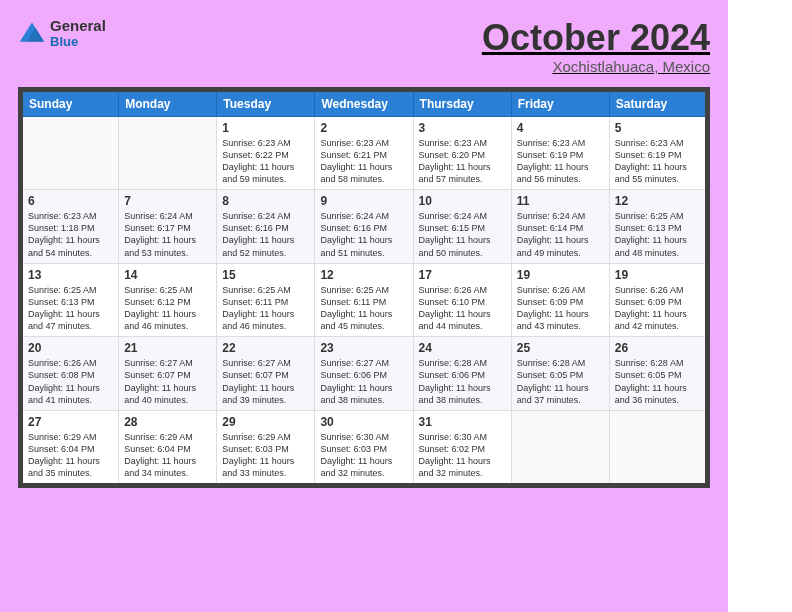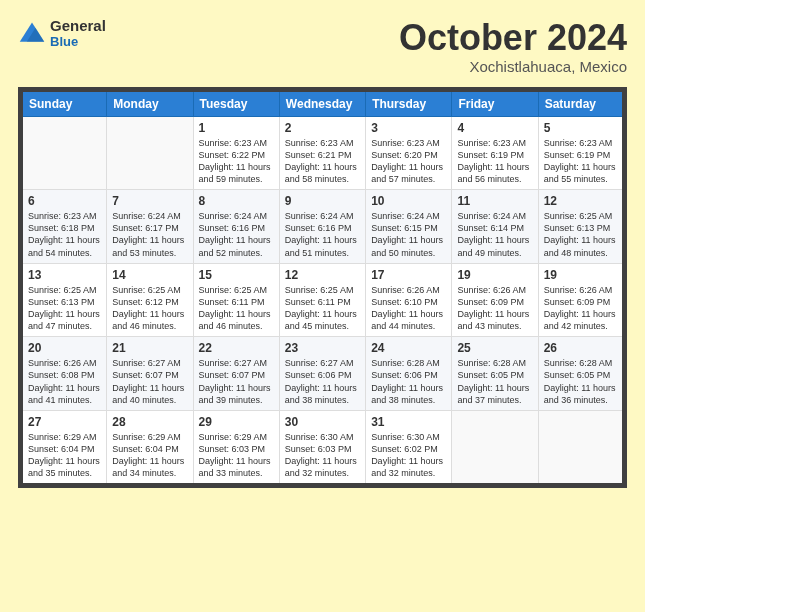--- a/index.html
+++ b/index.html
@@ -4,23 +4,23 @@
   <style>
     * { box-sizing: border-box; margin: 0; padding: 0; }
     body {
       font-family: Arial, sans-serif;
       background: #fff;
       width: 792px;
       height: 612px;
       overflow: hidden;
     }
     .page {
-      width: 645px;
+      width: 728px;
       min-height: 612px;
-      background: #fef9c3;
+      background: #f0abfc;
       padding: 18px 18px 14px 18px;
     }
     .header {
       display: flex;
       justify-content: space-between;
       align-items: flex-start;
       margin-bottom: 12px;
     }
     .logo {
       display: flex;
@@ -41,20 +41,21 @@
       font-size: 13px;
       font-weight: bold;
       color: #1a6bb5;
     }
     .logo-icon {
       width: 28px;
       height: 28px;
     }
     .title-block {
       text-align: right;
+      text-decoration: underline;
     }
     .title-month {
       font-size: 36px;
       font-weight: bold;
       color: #333;
       line-height: 1.1;
     }
     .title-location {
       font-size: 15px;
       color: #555;
@@ -181,21 +182,21 @@
               <div>Sunset: 6:19 PM</div>
               <div>Daylight: 11 hours and 55 minutes.</div>
             </div>
           </td>
         </tr>
         <tr>
           <td>
             <span class="day-number">6</span>
             <div class="day-info">
               <div>Sunrise: 6:23 AM</div>
-              <div>Sunset: 6:18 PM</div>
+              <div>Sunset: 1:18 PM</div>
               <div>Daylight: 11 hours and 54 minutes.</div>
             </div>
           </td>
           <td>
             <span class="day-number">7</span>
             <div class="day-info">
               <div>Sunrise: 6:24 AM</div>
               <div>Sunset: 6:17 PM</div>
               <div>Daylight: 11 hours and 53 minutes.</div>
             </div>

